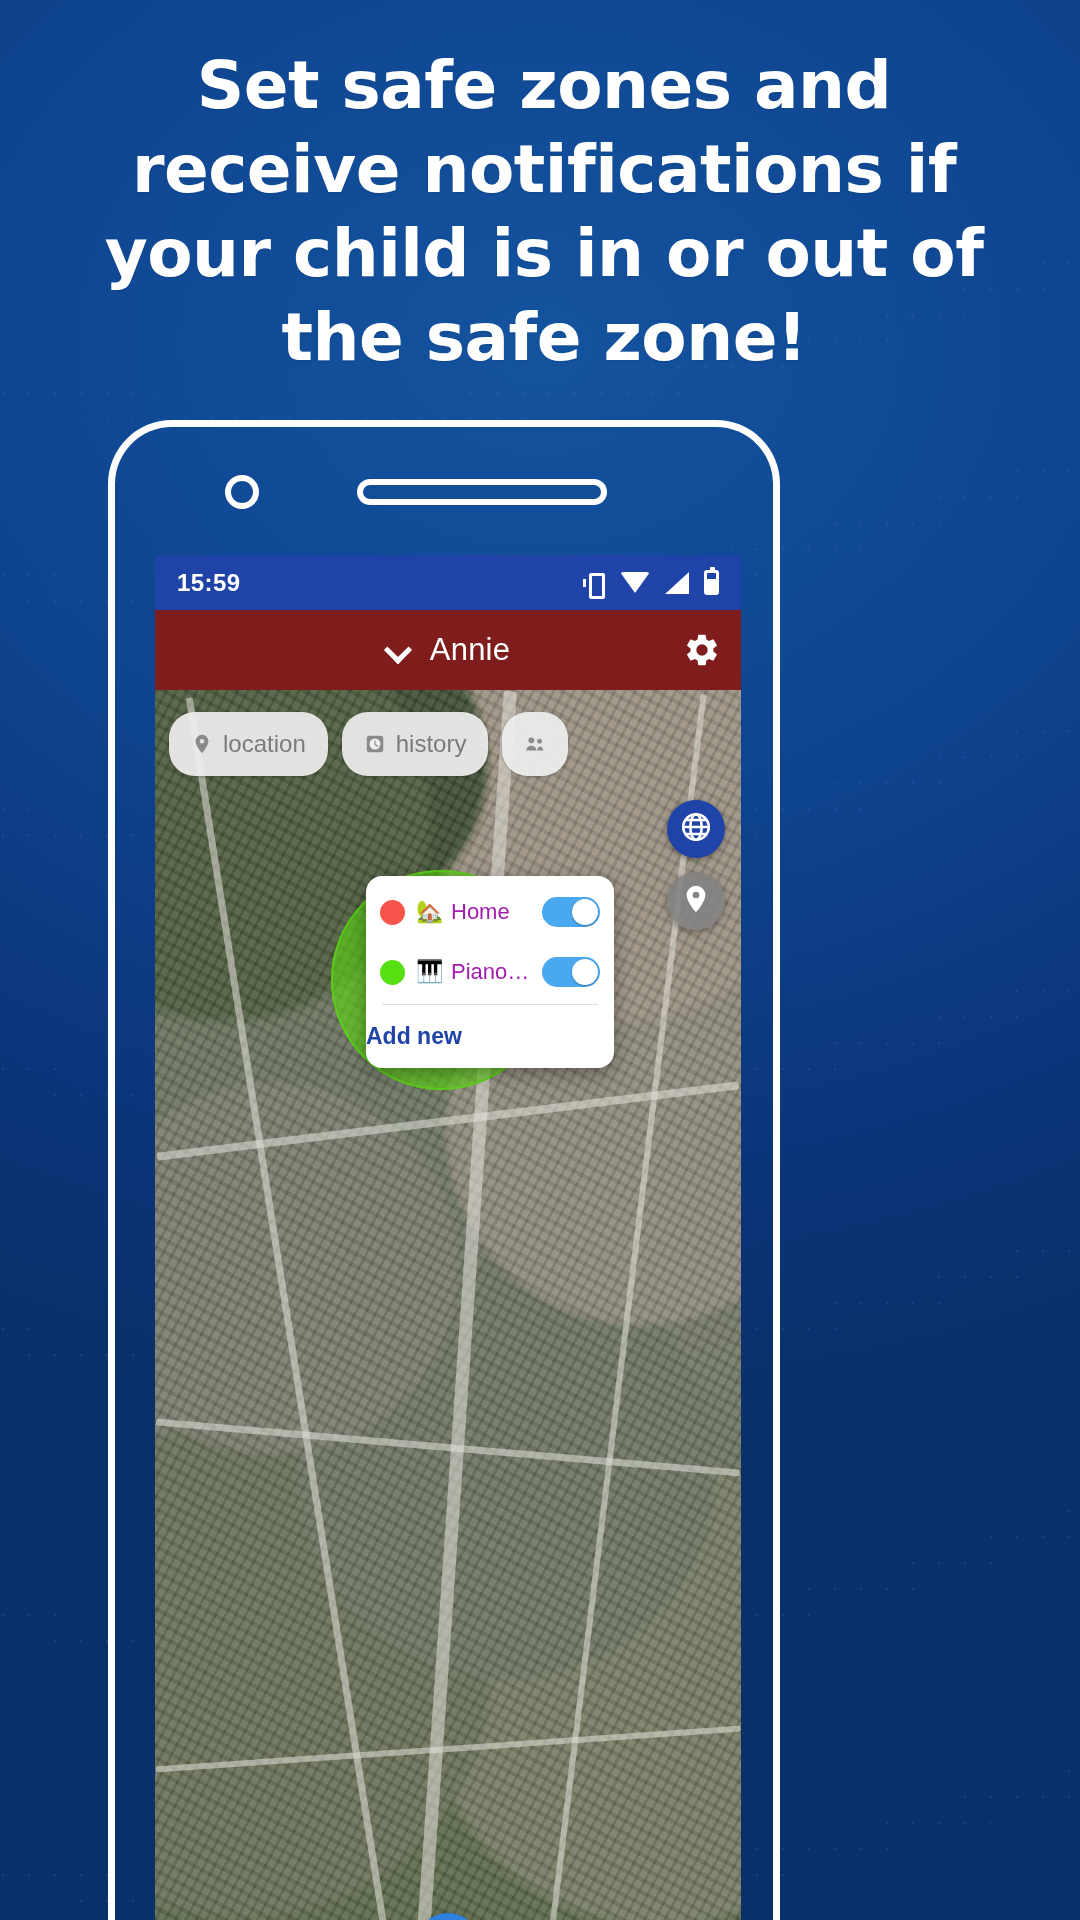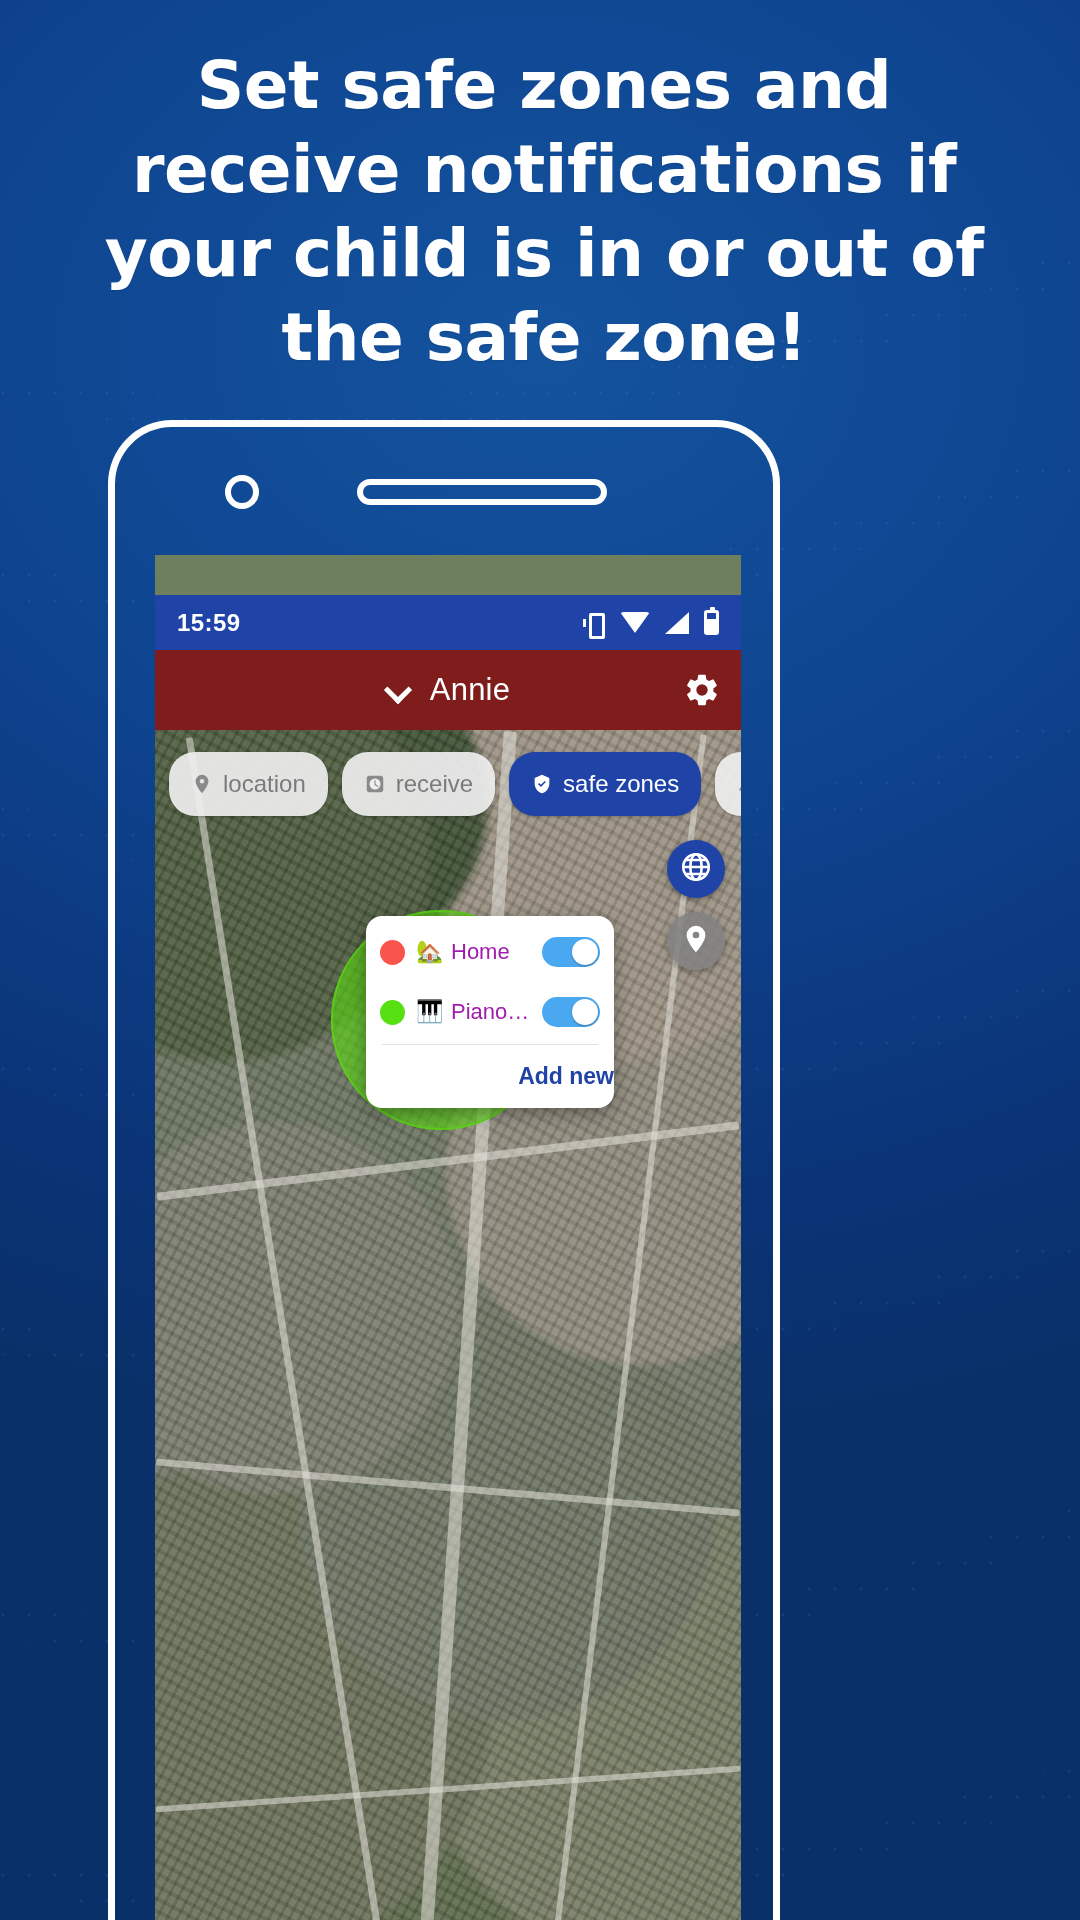--- a/index.html
+++ b/index.html
@@ -74,21 +74,20 @@
 
   
   .statusbar {
     position: relative;
     height: 55px;
     background: #1f43a6;
     display: flex;
     align-items: center;
     padding: 0 22px;
     color: #ffffff;
-    margin-top: 40px;
   }
   .status-time {
     font-size: 24px;
     font-weight: 700;
     letter-spacing: .4px;
   }
   .status-icons {
     margin-left: auto;
     display: flex;
     align-items: center;
@@ -300,21 +299,21 @@
     border-radius: 50%;
     background: #ffffff;
     box-shadow: 0 1px 2px rgba(0,0,0,.3);
   }
   .card-divider {
     height: 1px;
     background: #e2e2e2;
     margin: 2px 16px 0;
   }
   .add-new {
-    text-align: right;
+    text-align: left;
     color: #1f43a6;
     font-weight: 700;
     font-size: 23px;
     padding: 18px 0 14px;
   }
 
   
   .locate-fab {
     position: absolute;
     left: 50%;
@@ -404,32 +403,23 @@
         </div>
 
         <div class="chip">
           <span class="chip-ic">
             <svg viewBox="0 0 24 24" width="22" height="24" fill="#8a8a8a">
                 <rect x="3" y="3" width="18" height="18" rx="3"></rect>
                 <circle cx="12" cy="12" r="6" fill="#eeeeee"></circle>
                 <path d="M11.4 7.8h1.2v4.6l3.2 1.9-.6 1-3.8-2.3z" fill="#8a8a8a"></path>
               </svg>
           </span>
-          <span>receive</span>
+          <span>history</span>
         </div>
 
-        <div class="chip active">
-          <span class="chip-ic">
-            <svg viewBox="0 0 24 24" width="22" height="24" fill="#ffffff">
-                <path d="M12 2 4 5.5v6c0 5 3.4 9.7 8 10.5 4.6-.8 8-5.5 8-10.5v-6L12 2Z"></path>
-                <path d="m10.8 15.2-3-3 1.2-1.2 1.8 1.8 4.2-4.2 1.2 1.2-5.4 5.4Z" fill="#1f43a6"></path>
-              </svg>
-          </span>
-          <span>safe zones</span>
-        </div>
 
         <div class="chip">
           <span class="chip-ic">
             <svg viewBox="0 0 24 24" width="22" height="24" fill="#8a8a8a">
                 <circle cx="8" cy="8" r="3.2"></circle>
                 <circle cx="17" cy="9" r="2.6"></circle>
                 <path d="M2.5 19c0-3 2.5-5 5.5-5s5.5 2 5.5 5Z"></path>
                 <path d="M14.5 19c0-2.3 1.2-4 3-4.4 2 .4 3.5 2.1 3.5 4.4Z"></path>
               </svg>
           </span>

